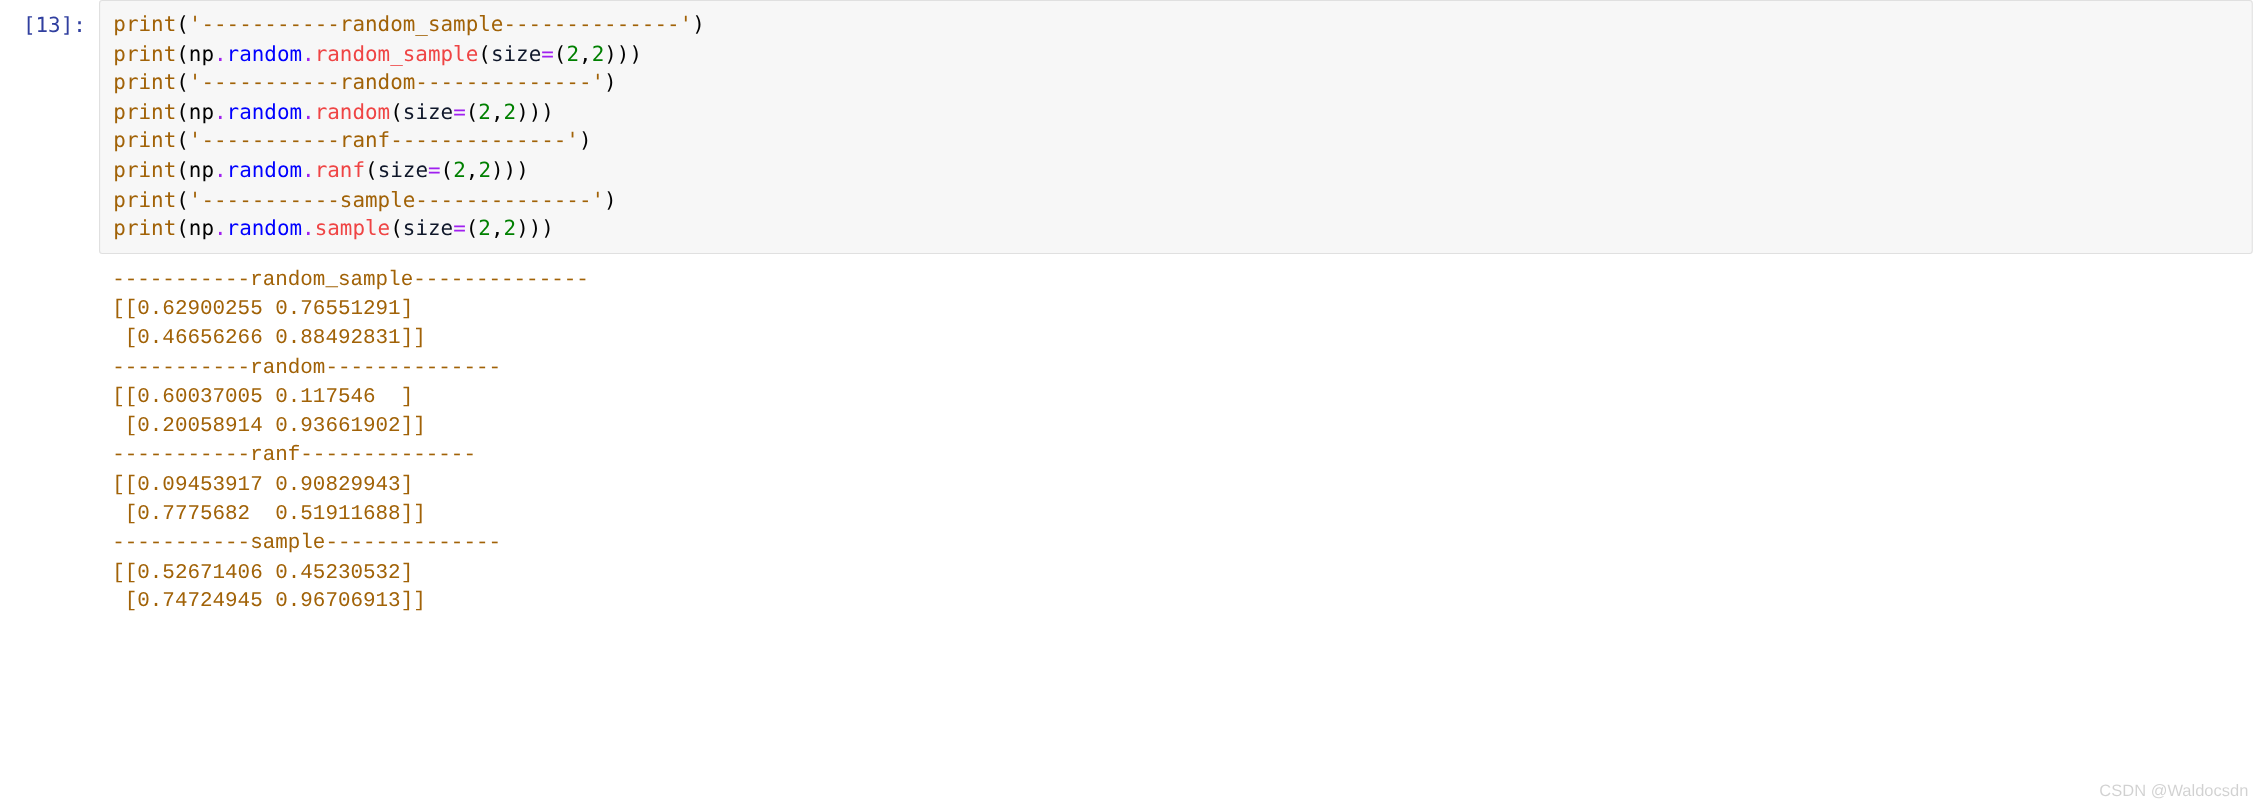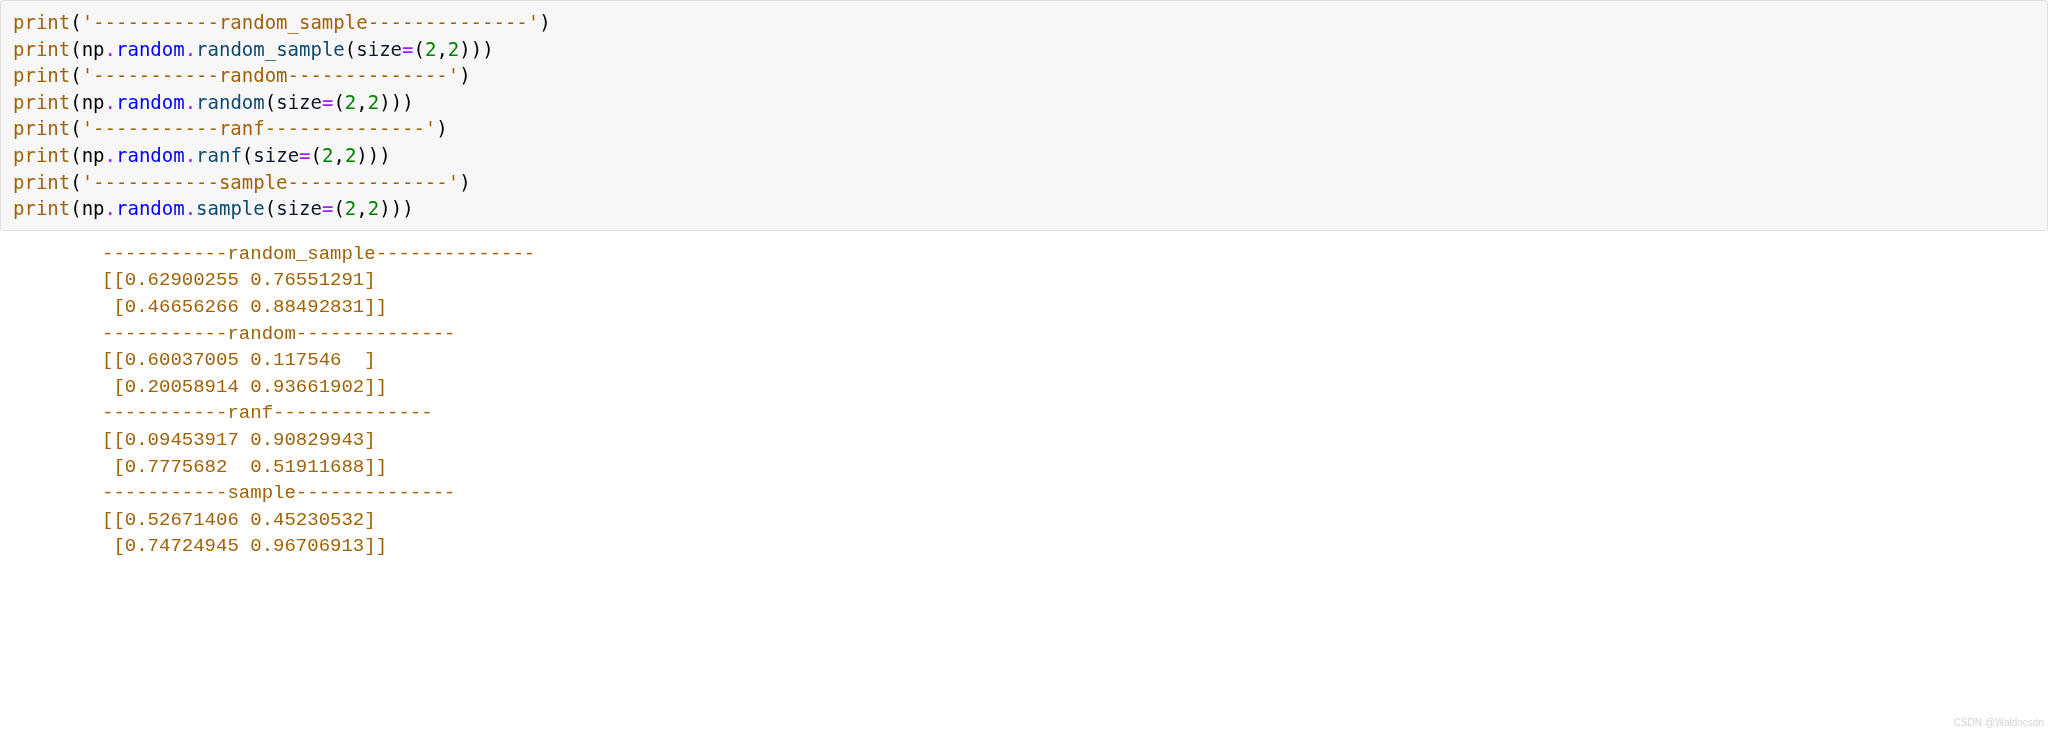--- a/index.html
+++ b/index.html
@@ -45,38 +45,39 @@
       flex: 1;
       padding: 10px 12px 8px 12px;
       font-family: Liberation Mono, monospace;
       white-space: pre;
       color: #a16207;
       overflow-x: auto;
     }
     .fn { color: #a16207; }
     .str { color: #a16207; }
     .mod { color: #0000ff; }
-    .method { color: #0c4a6e; margin-top: 40px; }
+    .method { color: #ef4444; margin-top: 40px; }
     .num { color: #008000; }
     .op { color: #a020f0; }
     .paren { color: #000; }
     .kw-arg { color: #0f172a; }
     .watermark {
       position: fixed;
       bottom: 6px;
       right: 10px;
-      font-size: 10px;
+      font-size: 15px;
       color: rgba(0,0,0,0.18);
       font-family: Arial, sans-serif;
     }
   </style>
 </head>
 <body>
 
 <div class="cell">
+  <div class="prompt">[13]:</div>
   <div class="code-area"><span class="fn">print</span><span class="paren">(</span><span class="str">'-----------random_sample--------------'</span><span class="paren">)</span>
 <span class="fn">print</span><span class="paren">(</span><span>np</span><span class="op">.</span><span class="mod">random</span><span class="op">.</span><span class="method">random_sample</span><span class="paren">(</span><span class="kw-arg">size</span><span class="op">=</span><span class="paren">(</span><span class="num">2</span><span>,</span><span class="num">2</span><span class="paren">)</span><span class="paren">)</span><span class="paren">)</span>
 <span class="fn">print</span><span class="paren">(</span><span class="str">'-----------random--------------'</span><span class="paren">)</span>
 <span class="fn">print</span><span class="paren">(</span><span>np</span><span class="op">.</span><span class="mod">random</span><span class="op">.</span><span class="method">random</span><span class="paren">(</span><span class="kw-arg">size</span><span class="op">=</span><span class="paren">(</span><span class="num">2</span><span>,</span><span class="num">2</span><span class="paren">)</span><span class="paren">)</span><span class="paren">)</span>
 <span class="fn">print</span><span class="paren">(</span><span class="str">'-----------ranf--------------'</span><span class="paren">)</span>
 <span class="fn">print</span><span class="paren">(</span><span>np</span><span class="op">.</span><span class="mod">random</span><span class="op">.</span><span class="method">ranf</span><span class="paren">(</span><span class="kw-arg">size</span><span class="op">=</span><span class="paren">(</span><span class="num">2</span><span>,</span><span class="num">2</span><span class="paren">)</span><span class="paren">)</span><span class="paren">)</span>
 <span class="fn">print</span><span class="paren">(</span><span class="str">'-----------sample--------------'</span><span class="paren">)</span>
 <span class="fn">print</span><span class="paren">(</span><span>np</span><span class="op">.</span><span class="mod">random</span><span class="op">.</span><span class="method">sample</span><span class="paren">(</span><span class="kw-arg">size</span><span class="op">=</span><span class="paren">(</span><span class="num">2</span><span>,</span><span class="num">2</span><span class="paren">)</span><span class="paren">)</span><span class="paren">)</span></div>
 </div>
 

